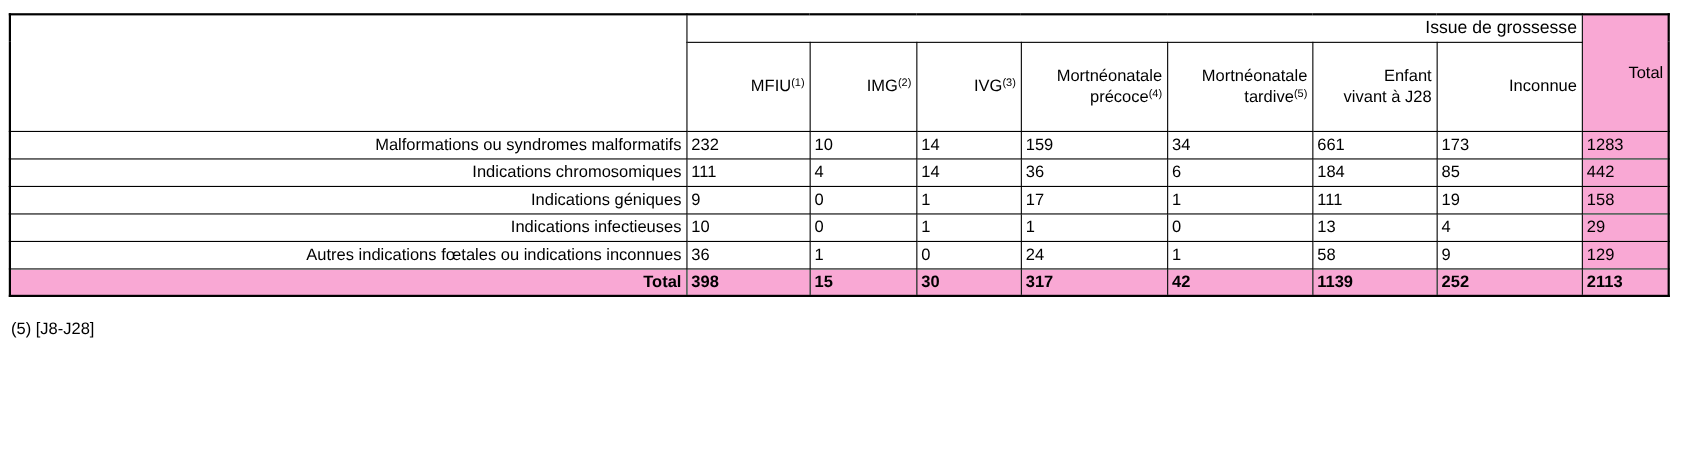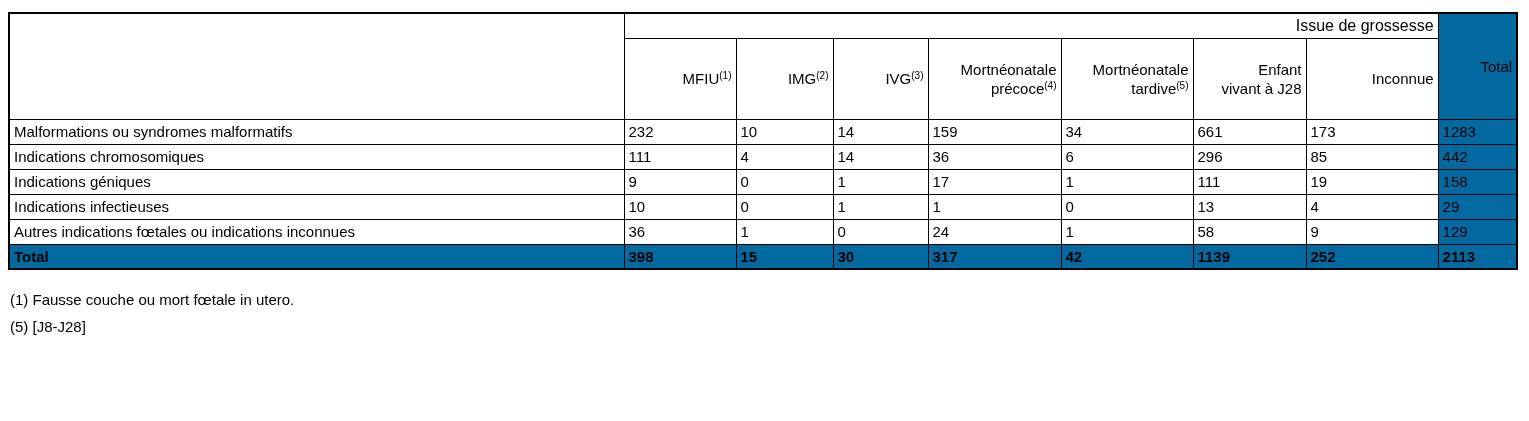--- a/index.html
+++ b/index.html
@@ -57,23 +57,23 @@
     vertical-align: baseline;
     position: relative;
     top: -5px;
   }
   .total-col-head {
     text-align: right;
     vertical-align: middle;
     font-weight: bold;
     padding-right: 6px;
   }
-  .row-label { text-align: left; padding-left: 3px; }
+  .row-label { text-align: right; padding-left: 3px; }
   .num-cell { padding-right: 4px; }
-  .gray { background-color: #0369a1; }
+  .gray { background-color: #f9a8d4; }
   .bold { font-weight: bold; }
   .total-row td { font-weight: bold; }
   .footnotes {
     position: absolute;
     left: 10px;
     top: 290px;
     font-size: 15px;
   }
   .footnote {
     height: 27px;
@@ -142,21 +142,21 @@
           <td class="num-cell">173</td>
           <td class="num-cell gray bold">1283</td>
         </tr>
         <tr class="data-row">
           <td class="row-label">Indications chromosomiques</td>
           <td class="num-cell">111</td>
           <td class="num-cell">4</td>
           <td class="num-cell">14</td>
           <td class="num-cell">36</td>
           <td class="num-cell">6</td>
-          <td class="num-cell">296</td>
+          <td class="num-cell">184</td>
           <td class="num-cell">85</td>
           <td class="num-cell gray bold">442</td>
         </tr>
         <tr class="data-row">
           <td class="row-label">Indications géniques</td>
           <td class="num-cell">9</td>
           <td class="num-cell">0</td>
           <td class="num-cell">1</td>
           <td class="num-cell">17</td>
           <td class="num-cell">1</td>
@@ -194,17 +194,16 @@
           <td class="num-cell gray">317</td>
           <td class="num-cell gray">42</td>
           <td class="num-cell gray">1139</td>
           <td class="num-cell gray">252</td>
           <td class="num-cell gray bold">2113</td>
         </tr>
       </tbody>
   </table>
 
   <div class="footnotes" id="footnotes">
-      <div class="footnote">(1) Fausse couche ou mort fœtale in utero.</div>
       <div class="footnote">(5) [J8-J28]</div>
     </div>
 
 </div>
 
 </body></html>

